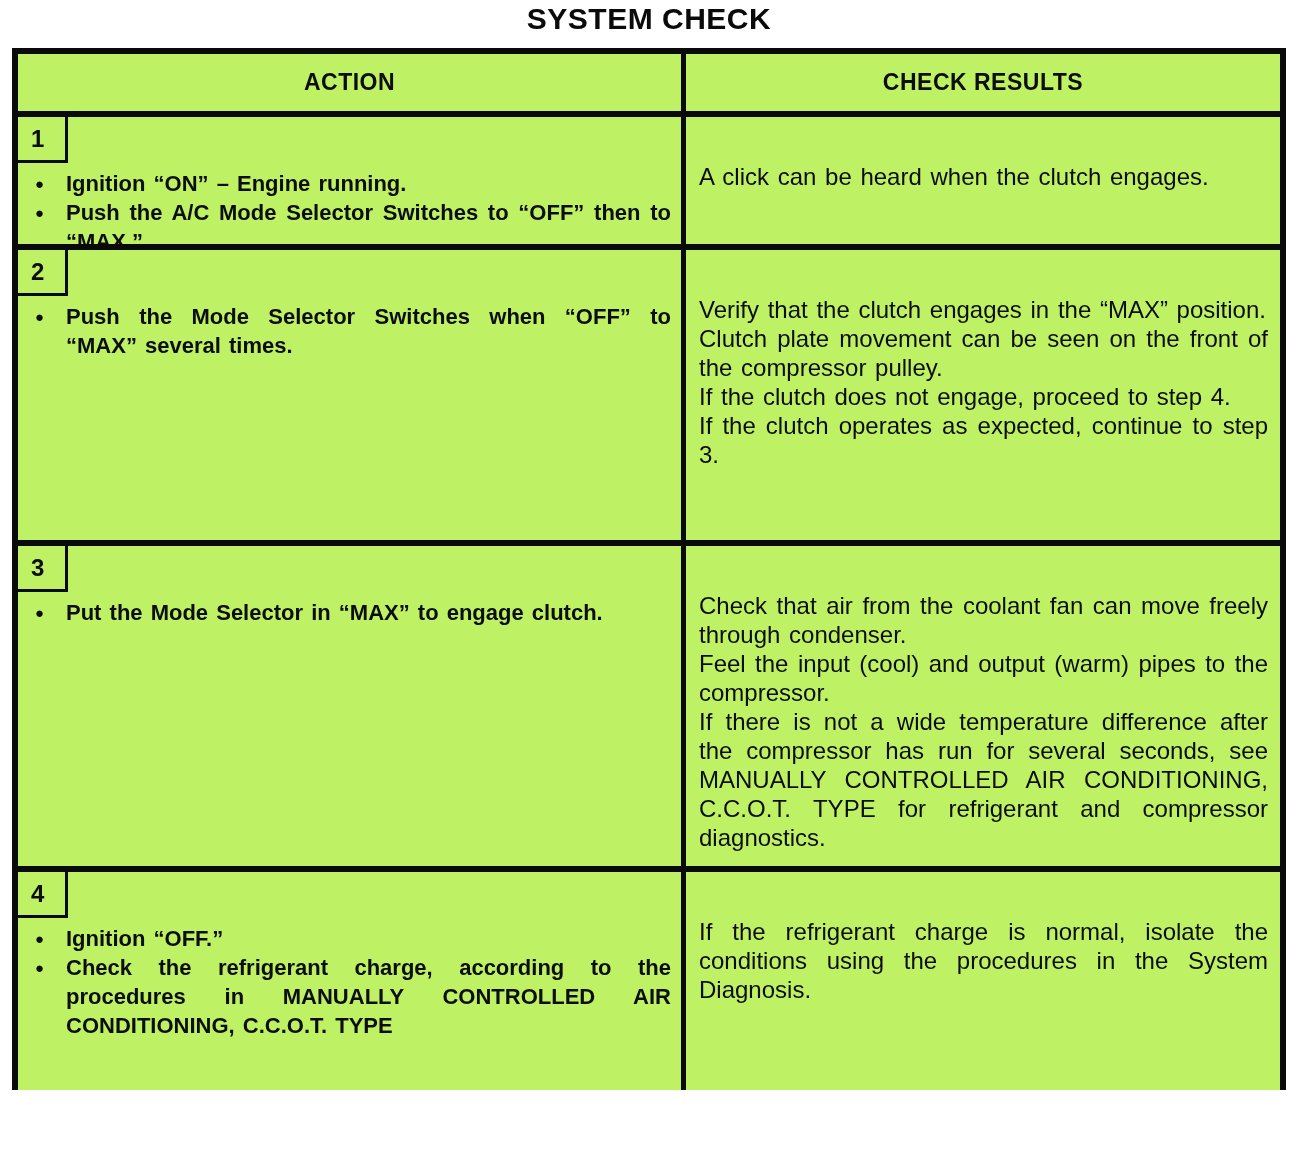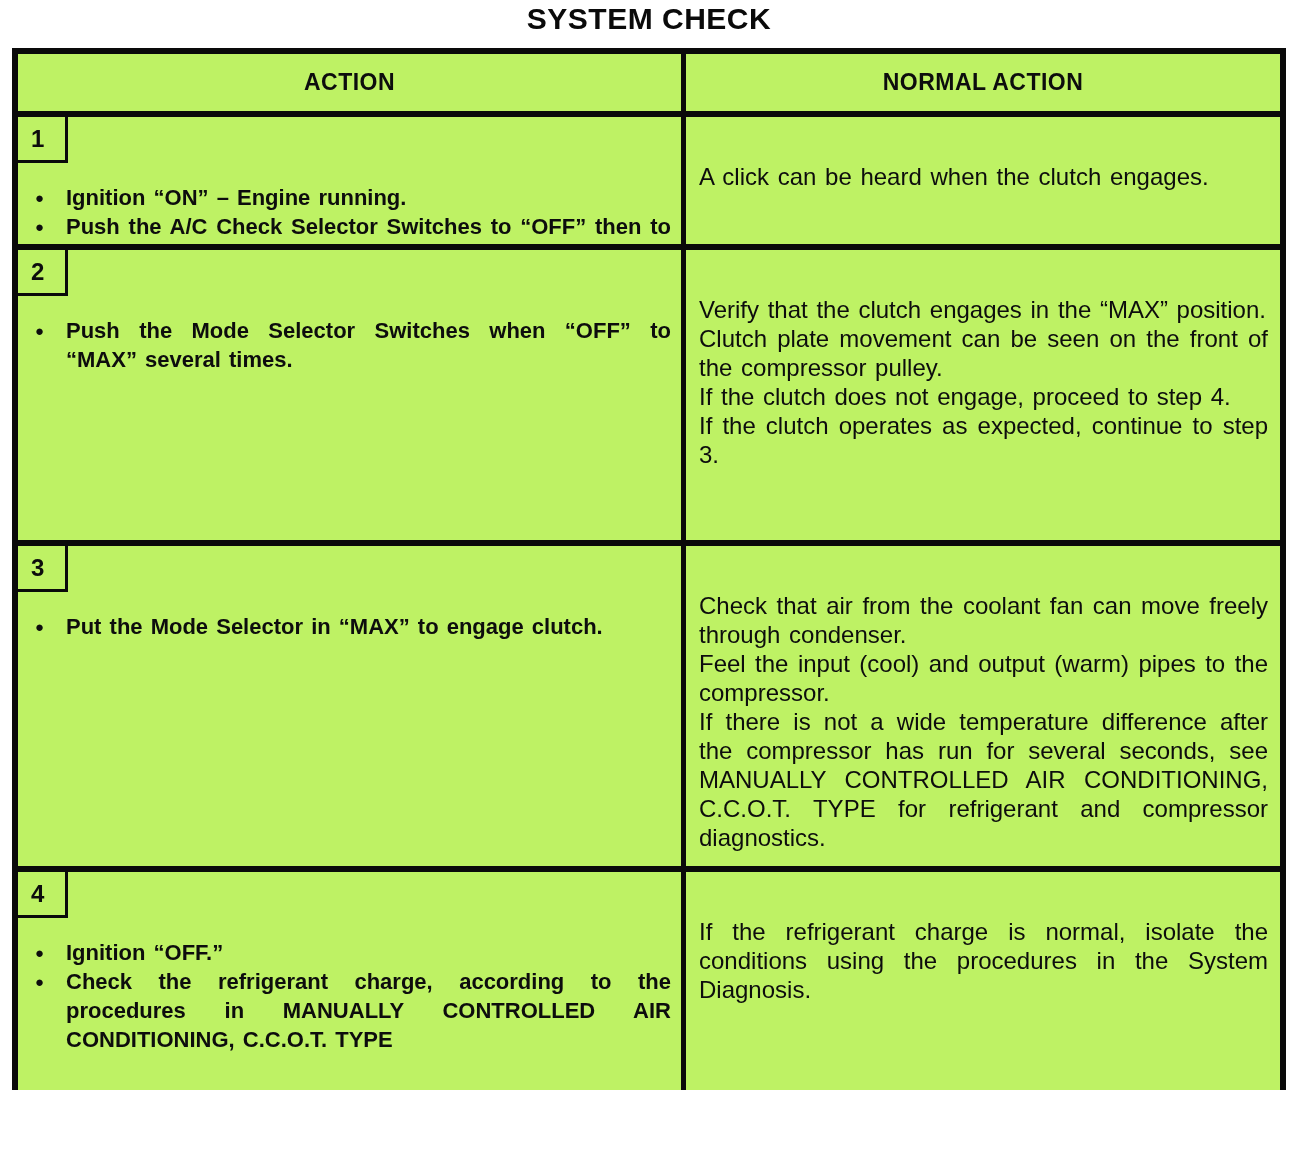--- a/index.html
+++ b/index.html
@@ -52,21 +52,21 @@
     width: 50px;
     height: 46px;
     border-right: 3px solid #0a0a0a;
     border-bottom: 3px solid #0a0a0a;
     display: flex;
     align-items: center;
     padding-left: 13px;
     font-size: 24px;
     font-weight: 700;
   }
-  .bullets { margin-top: 20px; }
+  .bullets { margin-top: 6px; }
   .bullet-item {
     display: flex;
     align-items: flex-start;
     font-size: 22px;
     font-weight: 600;
     line-height: 29px;
     word-spacing: 2px;
   }
   .bullet-marker {
     flex: 0 0 48px;
@@ -96,35 +96,35 @@
 <div class="page">
 
   <div class="title">SYSTEM CHECK</div>
 
   <div class="check-table">
 
     <div class="cell header-cell col-left row-sep">
       <span>ACTION</span>
     </div>
     <div class="cell header-cell row-sep">
-      <span>NORMAL ACTION</span>
+      <span>CHECK RESULTS</span>
     </div>
 
     <div class="cell col-left row-sep">
       <div class="step-box">
         <span>1</span>
       </div>
       <div class="bullets">
         <div class="bullet-item">
           <span class="bullet-marker"></span>
           <span class="bullet-text">Ignition “ON” – Engine running.</span>
         </div>
         <div class="bullet-item">
           <span class="bullet-marker"></span>
-          <span class="bullet-text">Push the A/C Check Selector Switches to “OFF” then to “MAX.”</span>
+          <span class="bullet-text">Push the A/C Mode Selector Switches to “OFF” then to “MAX.”</span>
         </div>
       </div>
     </div>
     <div class="cell results-cell row-sep">
       <div class="result-line">A click can be heard when the clutch engages.</div>
     </div>
 
     <div class="cell col-left row-sep">
       <div class="step-box">
         <span>2</span>

